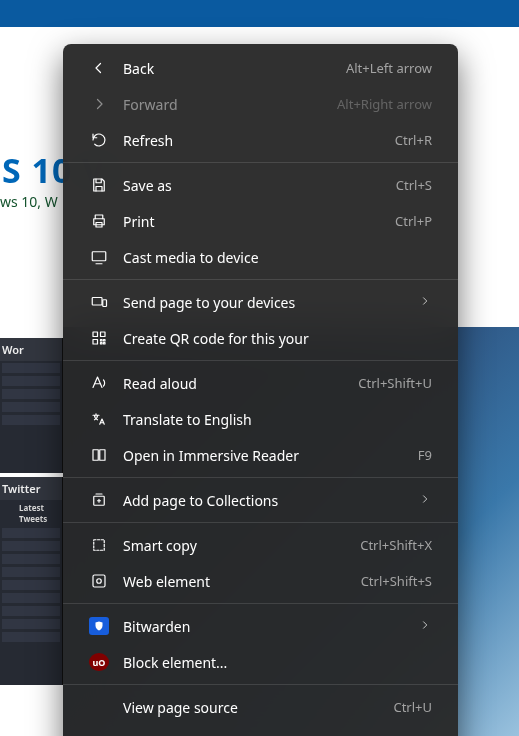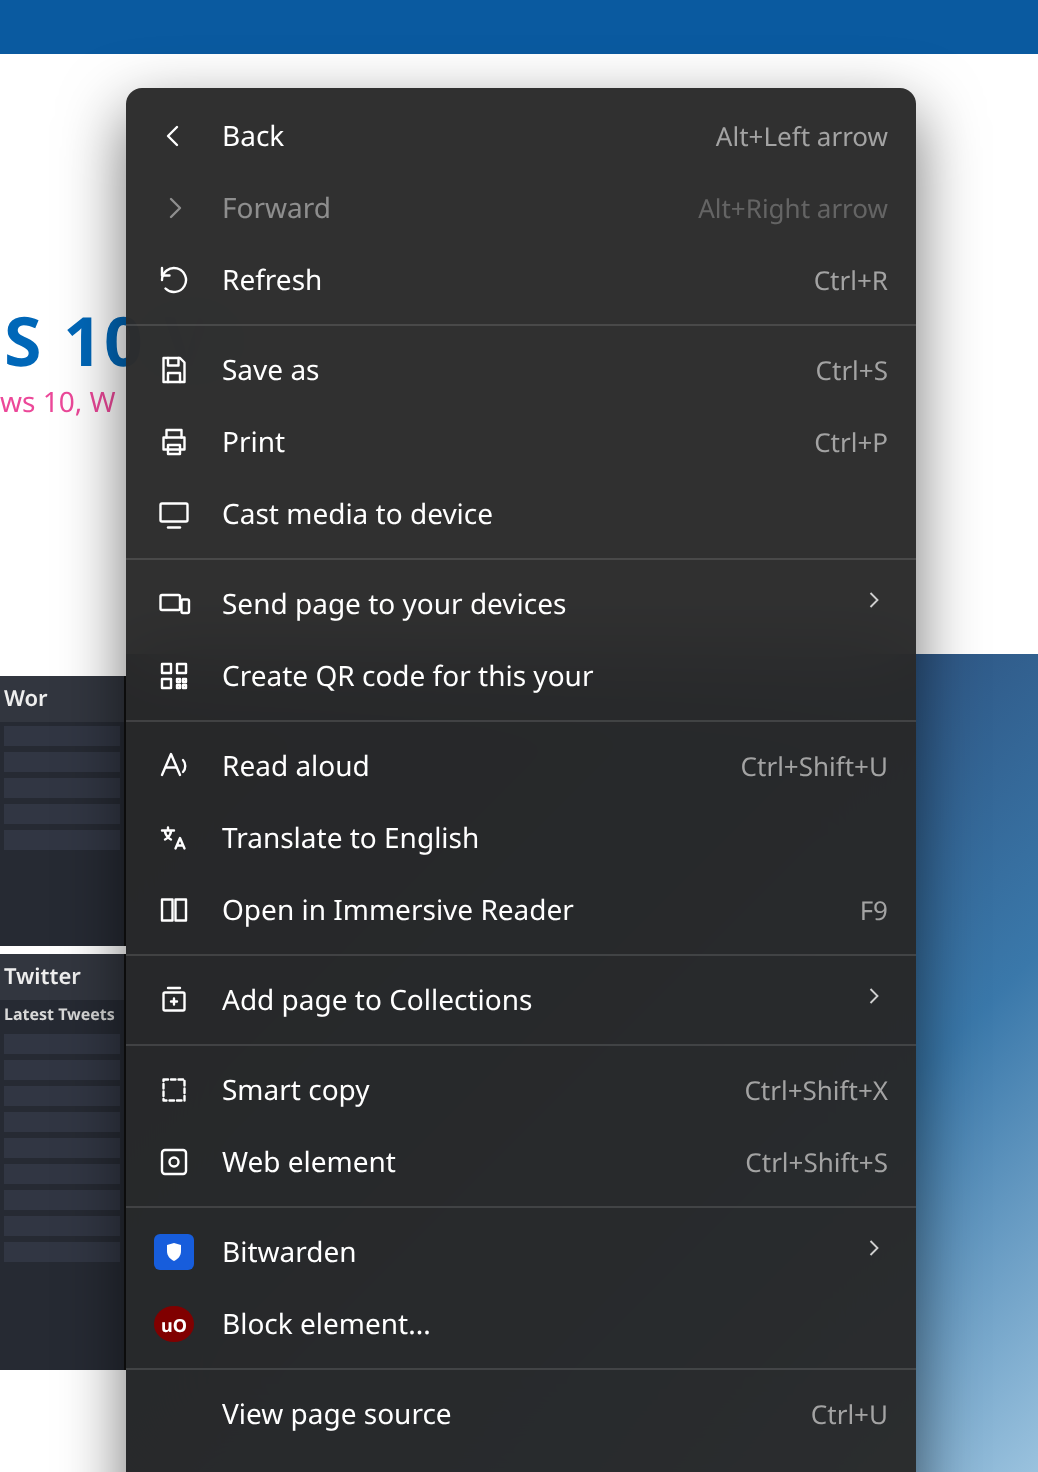--- a/index.html
+++ b/index.html
@@ -14,21 +14,21 @@
   .bg-card {
     position: absolute; left: 0; top: 78px; width: 100%; height: 650px;
     background: #fff;
   }
   .bg-title {
     position: absolute; left: 0; top: 120px; color: #0067b8;
     font-size: 34px; font-weight: 700; letter-spacing: 1px;
     padding-left: 2px;
   }
   .bg-sub {
-    position: absolute; left: 0; top: 165px; color: #ec4899;
+    position: absolute; left: 0; top: 165px; color: #14532d;
     font-size: 14px;
   }
   .widget {
     position: absolute; left: 0; width: 63px; background: #262a33;
     border-right: 1px solid #111; color: #d8d8d8; font-size: 10px;
   }
   .widget.wor { top: 311px; height: 135px; }
   .widget.twitter { top: 450px; height: 208px; }
   .widget h6 { font-size: 11px; font-weight: 600; padding: 4px 2px; background: #32363f; color:#eee; }
   .widget .rows { padding: 2px; }
@@ -44,21 +44,21 @@
     border-radius: 8px;
     box-shadow: 0 12px 32px rgba(0,0,0,.55);
     backdrop-filter: blur(20px);
     color: #fff;
     padding: 6px 0;
     font-size: 14px;
   }
   .menu-item {
     display: flex; align-items: center;
     height: 36px;
-    padding: 0 14px;
+    padding: 0 26px;
     gap: 14px;
     cursor: pointer;
   }
   .menu-item.disabled { opacity: .45; cursor: default; }
   .icon {
     width: 20px; height: 20px; flex: 0 0 20px;
     display: flex; align-items: center; justify-content: center;
     color: #fff;
   }
   .icon svg { width: 18px; height: 18px; stroke: currentColor; fill: none; stroke-width: 1.6; stroke-linecap: round; stroke-linejoin: round; }
@@ -83,21 +83,21 @@
     <div class="rows">
         <div></div>
         <div></div>
         <div></div>
         <div></div>
         <div></div>
       </div>
   </div>
   <div class="widget twitter">
     <h6>Twitter</h6>
-    <div style="font-size:8px;padding:2px 2px;font-weight:700">Latest Tweets</div>
+    <div style="font-size:8px;padding:2px 19px;font-weight:700">Latest Tweets</div>
     <div class="rows">
         <div></div>
         <div></div>
         <div></div>
         <div></div>
         <div></div>
         <div></div>
         <div></div>
         <div></div>
         <div></div>

